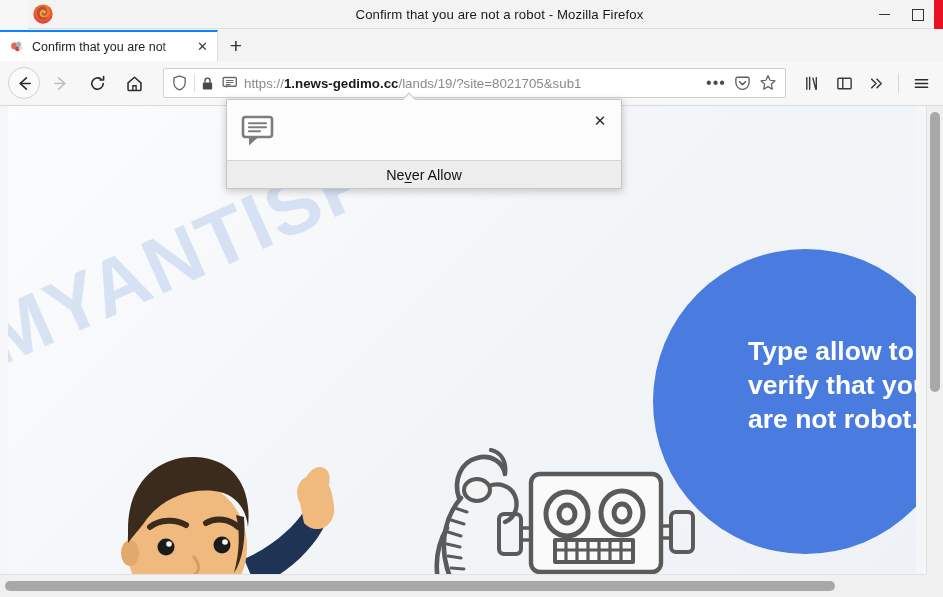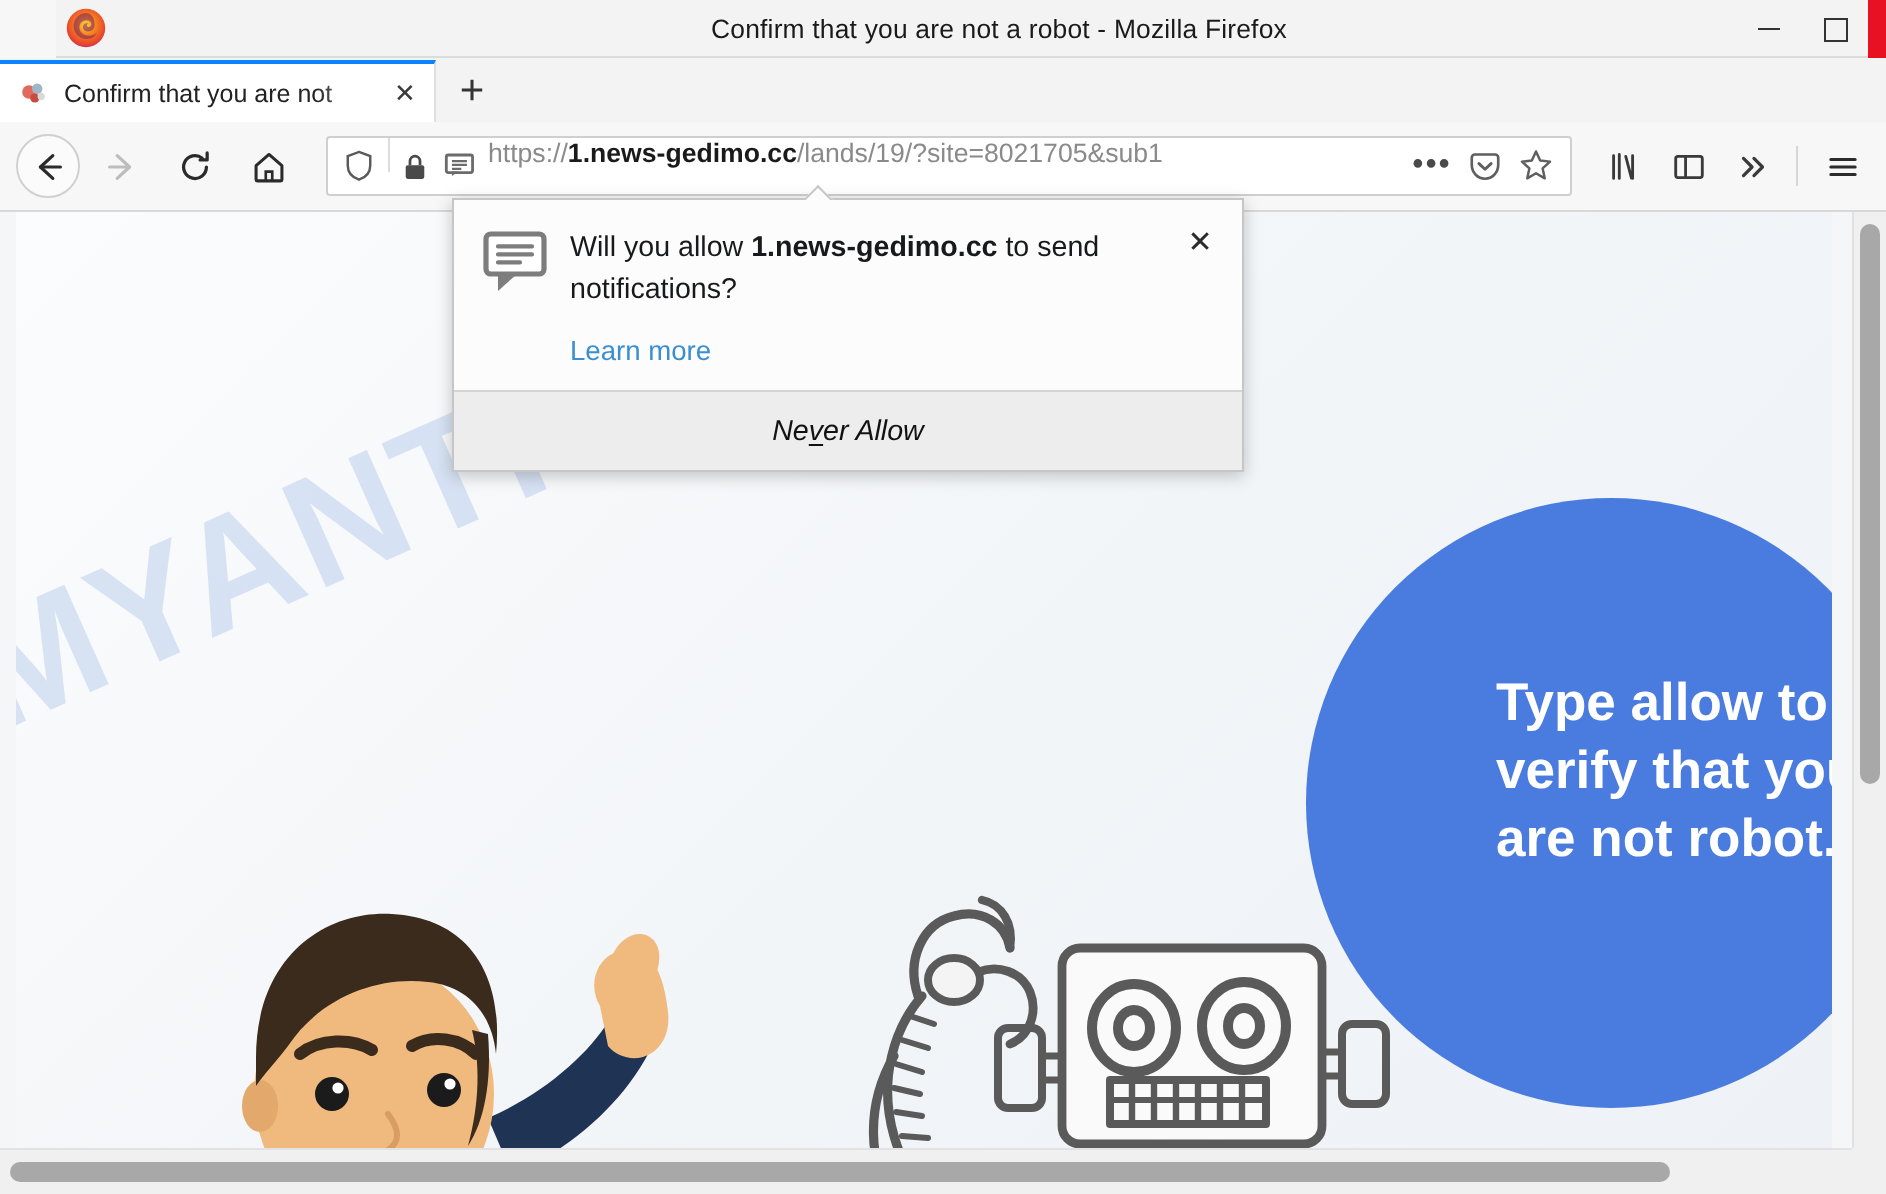--- a/index.html
+++ b/index.html
@@ -86,21 +86,21 @@
   .navbtn.back {
     border: 1px solid #d0d0d0; border-radius: 50%;
     width: 32px; height: 32px; background: #fbfbfb;
   }
   .navbtn.disabled svg { stroke: #bdbdbd; }
 
   .urlbar {
     flex: 1 1 auto; height: 30px; margin: 0 10px 0 12px;
     background: #fff;
     border: 1px solid #cfcfcf; border-radius: 2px;
-    display: flex; 
+    display: flex; align-items: center;
     position: relative;
   }
   .url-shield { width: 30px; display: flex; align-items: center; justify-content: center; }
   .url-divider { width: 1px; height: 17px; background: #dcdcdc; }
   .url-lock { width: 24px; display: flex; align-items: center; justify-content: center; }
   .url-perm {
     width: 22px; display: flex; align-items: center; justify-content: center;
     position: relative;
   }
   .url-text {
@@ -223,21 +223,21 @@
     display: inline-block; margin-top: 12px;
     font-size: 13.8px; color: #3b8fd0; cursor: pointer;
   }
   .popup-close {
     position: absolute; right: 10px; top: 10px;
     width: 22px; height: 22px;
     display: flex; align-items: center; justify-content: center;
     font-size: 15px; color: #2b2b2b;
   }
   .popup-actions {
-    display: flex; border-top: 1px solid #d4d4d4; height: 40px; font-style: italic;
+    display: flex; border-top: 1px solid #d4d4d4; height: 28px;
   }
   .btn {
     flex: 1 1 50%;
     display: flex; align-items: center; justify-content: center;
     font-size: 14.3px; cursor: pointer;
   }
   .btn-never { background: #ededed; color: #121212; }
   .btn-allow { background: #0a5fd4; color: #fff; }
   .btn u { text-underline-offset: 2px; }
 </style>
@@ -514,24 +514,20 @@
 
   <div class="popup-body">
     <div class="popup-icon">
       <svg width="34" height="31" viewBox="0 0 34 31">
         <rect x="2" y="2" width="29" height="20" rx="2.4" stroke="#7d7d7d" stroke-width="2.6" fill="#fff"></rect>
         <path d="M8 22 V30.5 L17.5 22 Z" fill="#7d7d7d"></path>
         <path d="M8 8.2 H25 M8 12.2 H25 M8 16.2 H19" stroke="#7d7d7d" stroke-width="2.1" stroke-linecap="round"></path>
       </svg>
     </div>
 
-    <div class="popup-main">
-      <div class="popup-msg"><span>Will you allow </span><b>1.news-gedimo.cc</b><span> to send notifications?</span></div>
-      <span class="popup-learn">Learn more</span>
-    </div>
 
     <div class="popup-close">✕</div>
   </div>
 
   <div class="popup-actions">
     <div class="btn btn-never">
       <span>Ne<u>v</u>er Allow</span>
     </div>
   </div>
 </div>

